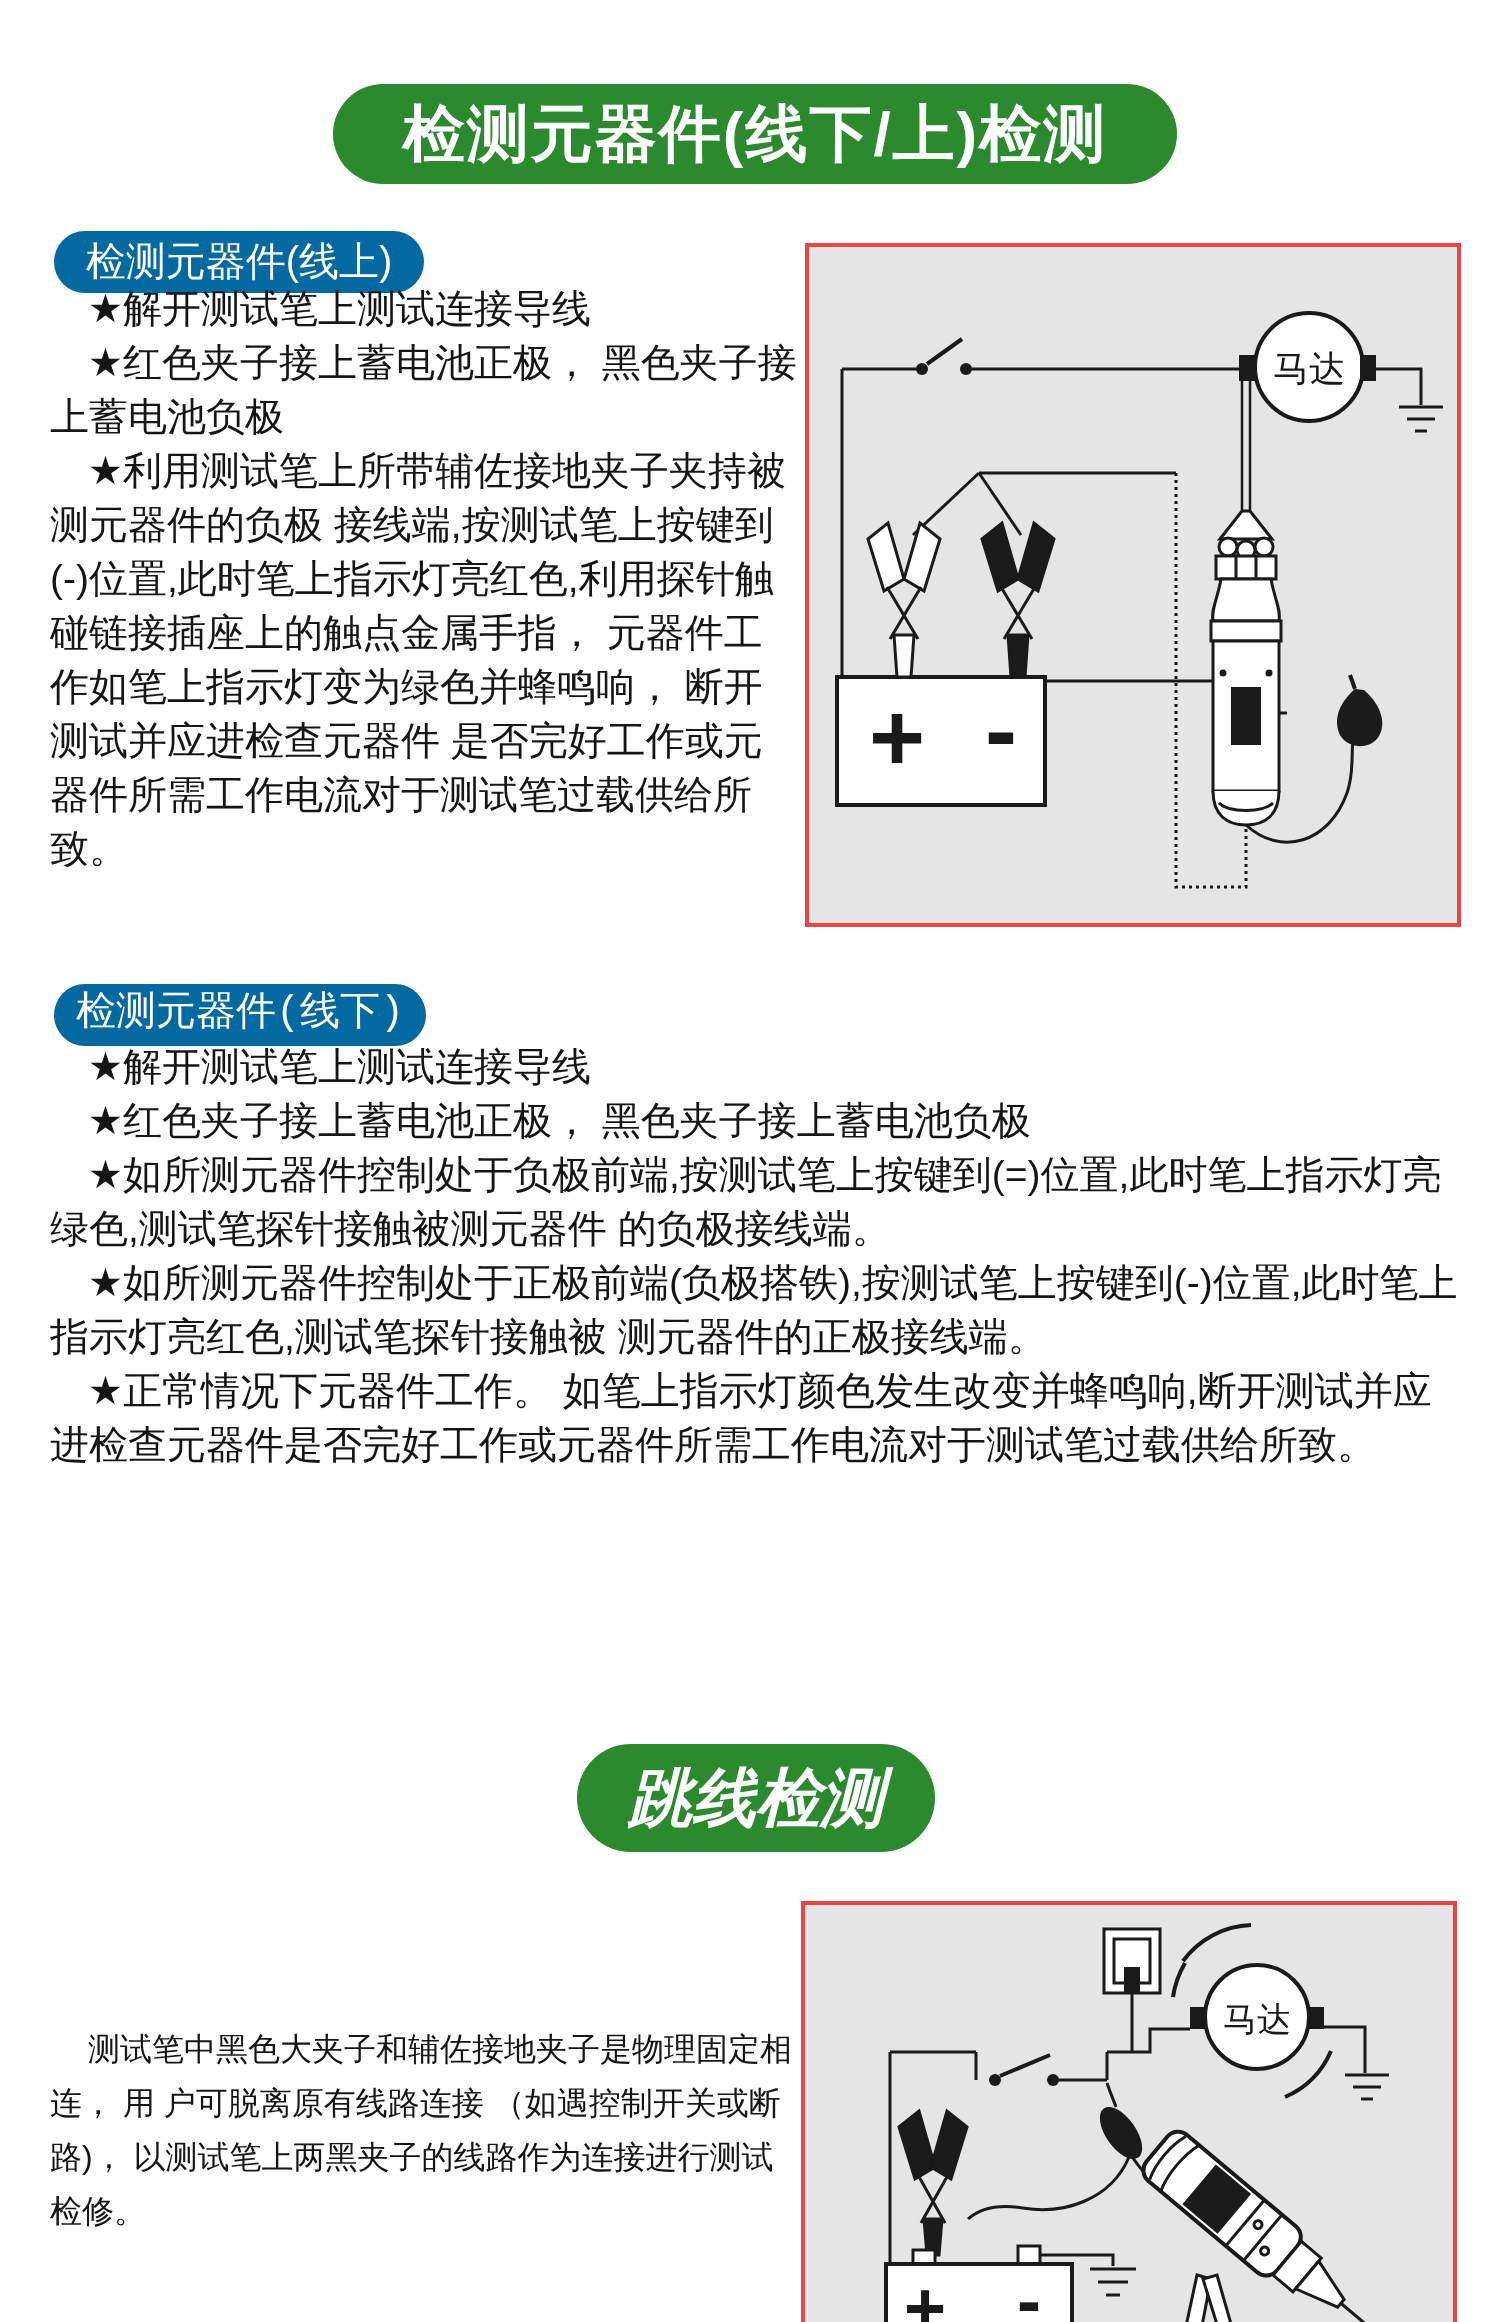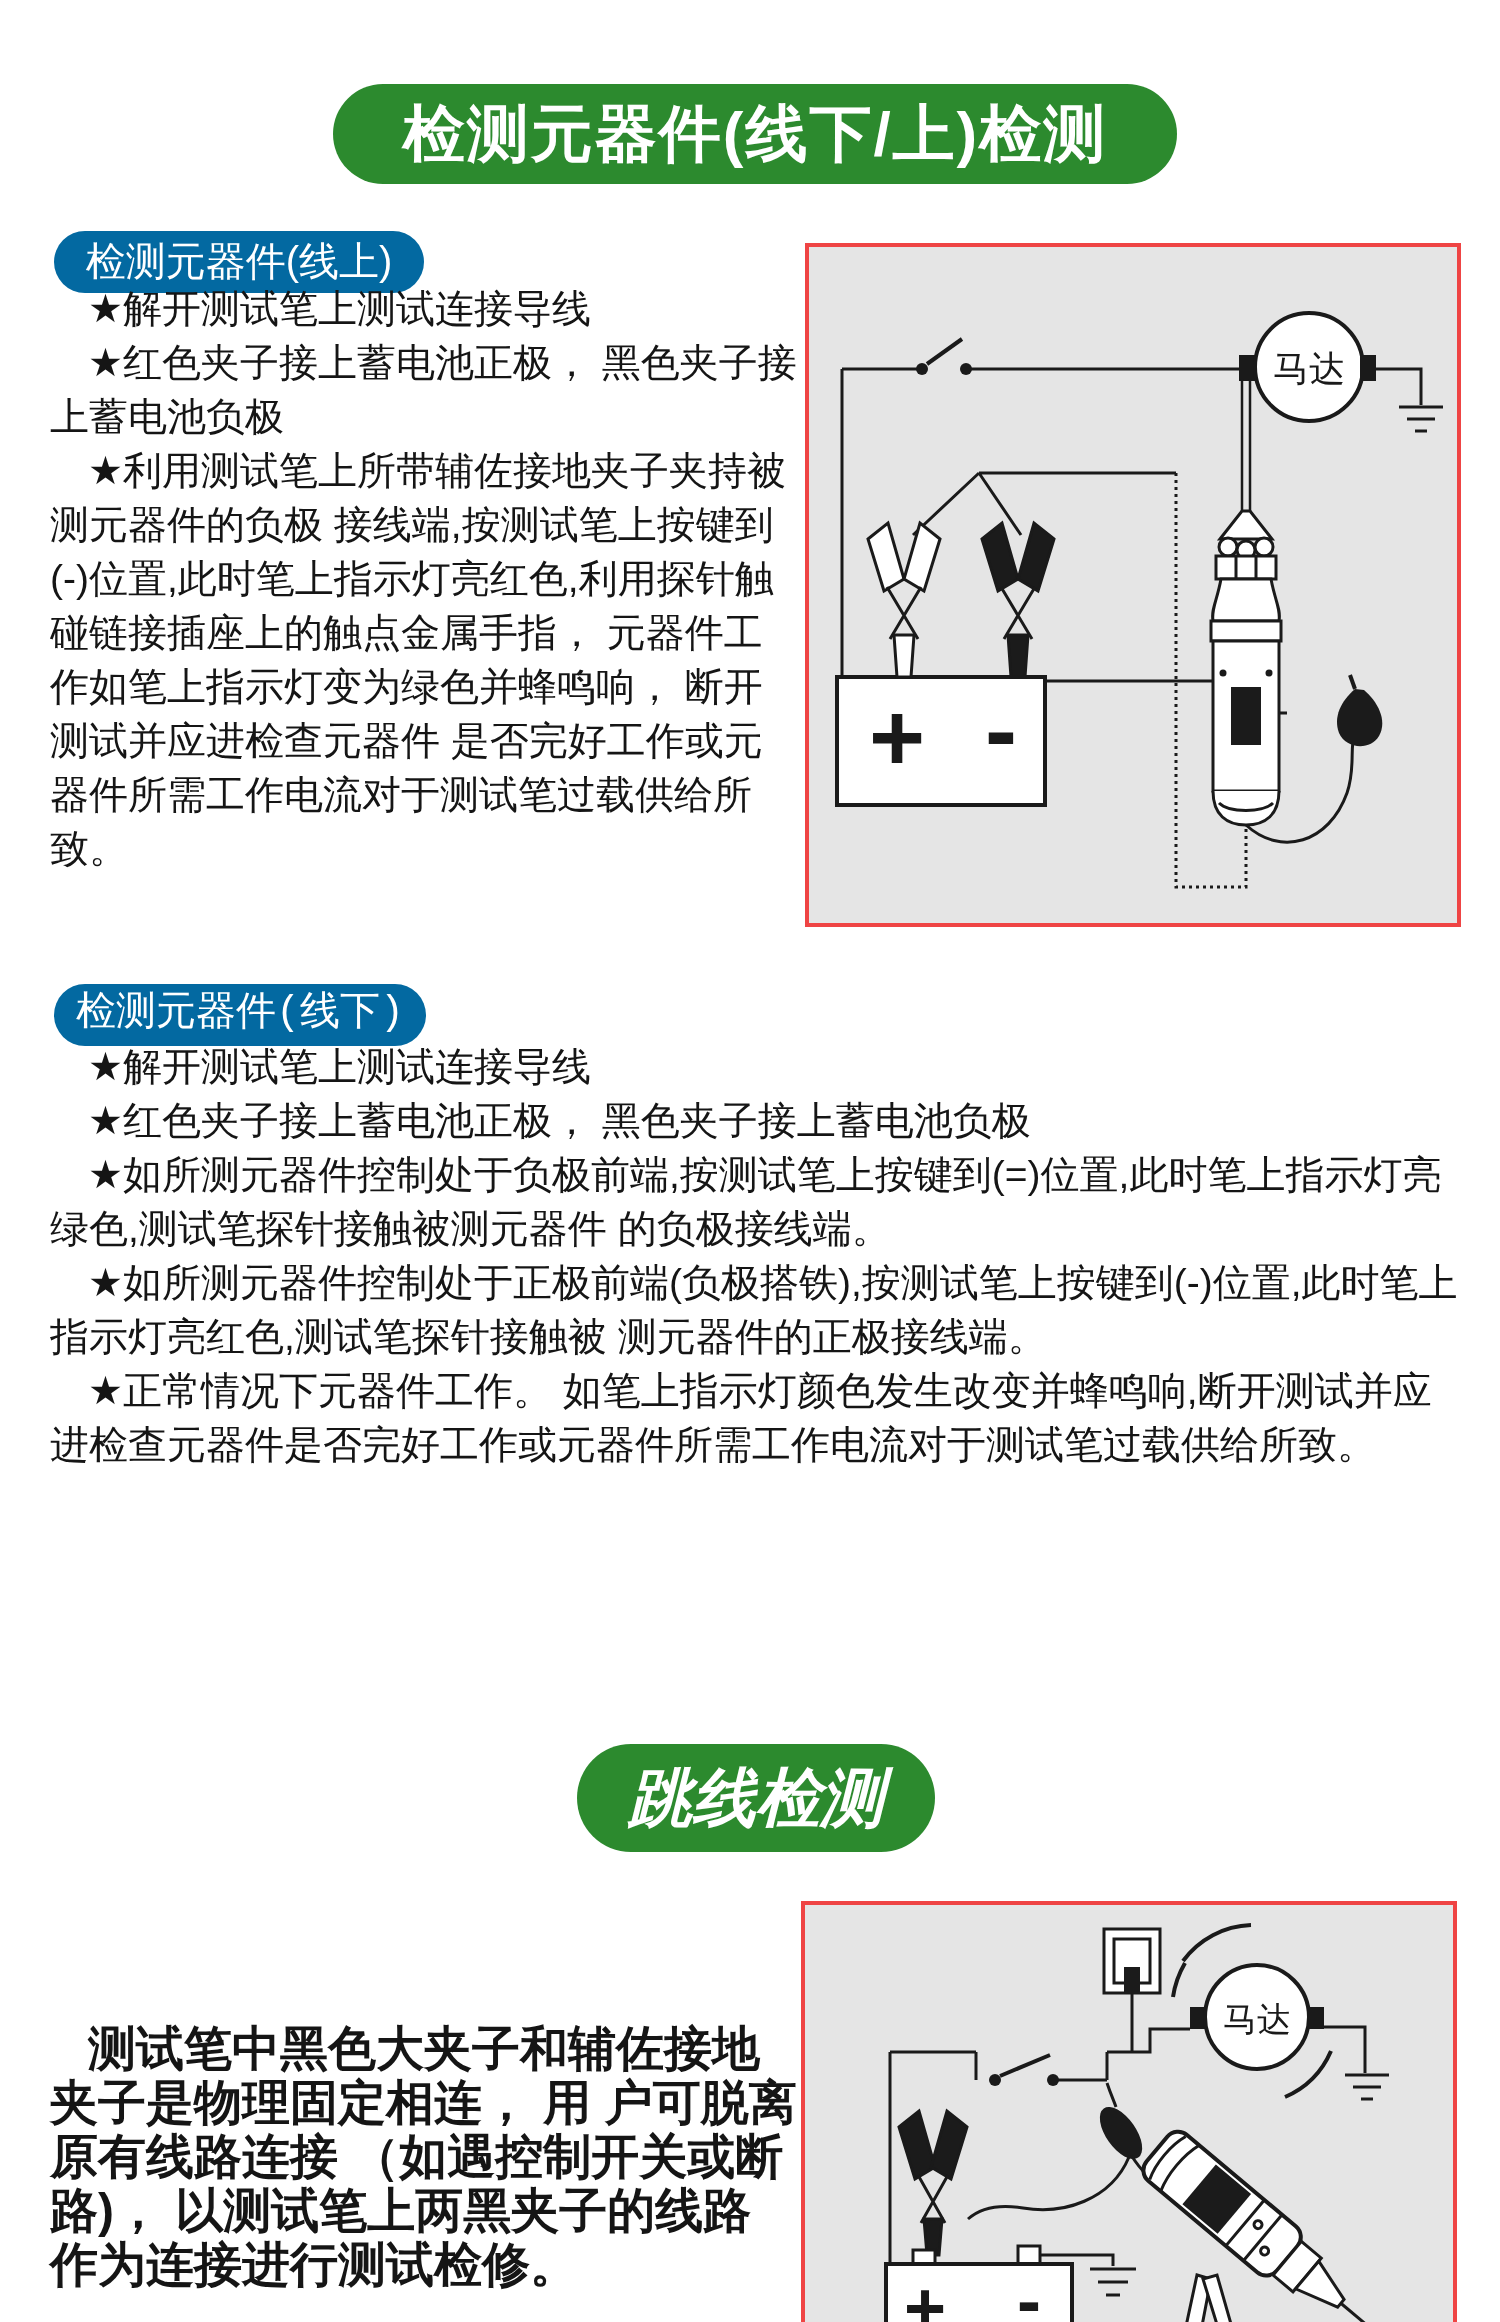--- a/index.html
+++ b/index.html
@@ -11,21 +11,21 @@
   .banner-jumper{left:577px;top:1744px;width:358px;height:108px;border-radius:54px;
               font-size:64px;line-height:108px;font-style:italic;}
   .pill{position:absolute;background:#0369a1;color:#fff;text-align:center;
         font-size:40px;border-radius:31px;height:62px;line-height:60px;}
   .pill-online{left:54px;top:231px;width:370px;}
   .pill-offline{left:54px;top:984px;width:372px;font-family:Liberation Mono, monospace;}
   .txt{position:absolute;font-size:39px;line-height:54px;color:#151515;}
   .txt p{margin:0;text-indent:38px;}
   .online-text{left:50px;top:282px;width:748px;}
   .offline-text{left:50px;top:1040px;width:1414px;}
-  .jumper-text{left:50px;top:2022px;width:748px;font-size:48px;font-weight:bold;}
+  .jumper-text{left:50px;top:2022px;width:748px;font-size:32px;}
   .diagram{position:absolute;background:#e5e5e5;border:4px solid #ef4444;}
   .d1{left:805px;top:243px;width:648px;height:676px;}
   .d2{left:801px;top:1901px;width:648px;height:421px;border-bottom:none;overflow:hidden;}
   svg{display:block;}
   svg text{font-family:"Liberation Sans","DejaVu Sans",sans-serif;}
 </style>
 </head>
 <body>
 
 <div class="page">

